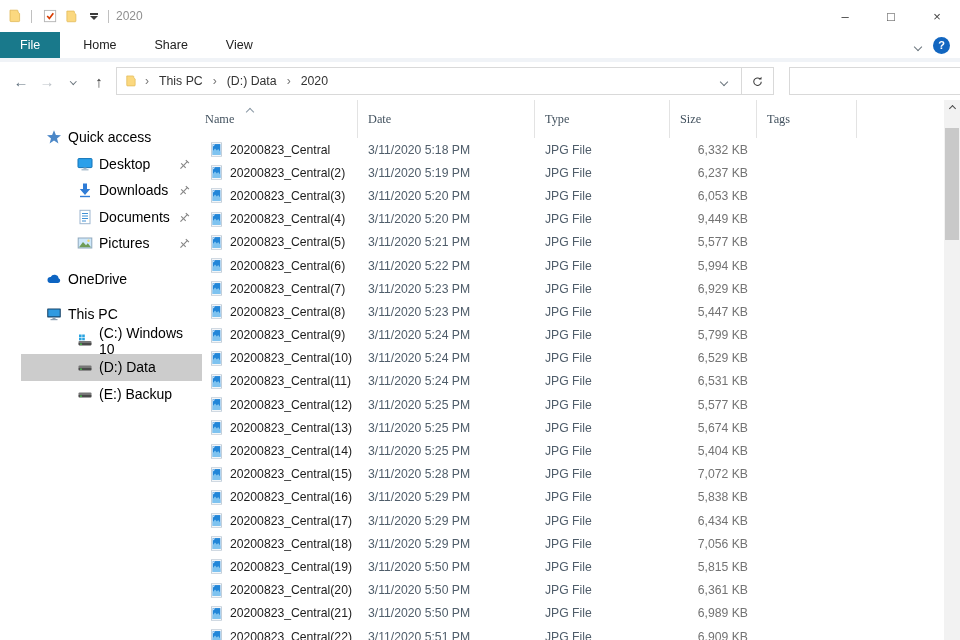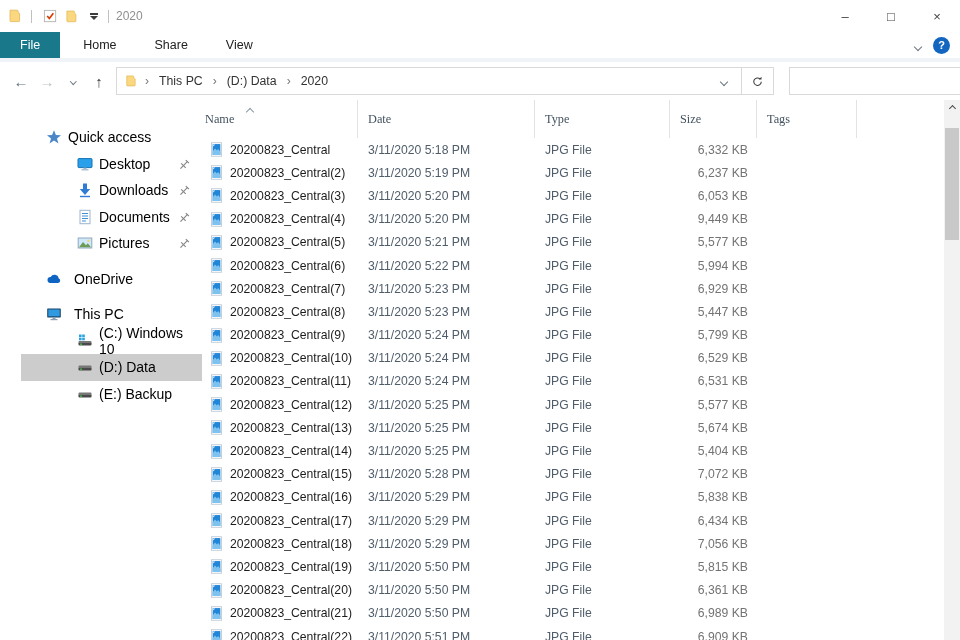--- a/index.html
+++ b/index.html
@@ -62,21 +62,21 @@
   .search-icon-wrap { width:28px; display:flex; align-items:center; justify-content:center; }
 
   
   .main { position:absolute; top:100px; left:0; right:0; bottom:0; background:#fff; }
 
   
   .sidebar { position:absolute; left:0; top:0; bottom:0; width:186px; padding-top:24px; }
   .side-item { position:relative; height:26.5px; display:flex; align-items:center;
     width:181px; padding-left:25px; font-size:14px; color:#000000;margin-left:21px; }
   .side-item.lvl1 { padding-left:56px; }
-  .side-item.gap { margin-top:9px;gap:6px; }
+  .side-item.gap { margin-top:9px; }
   .side-item.selected { background:#cccccc; }
   .side-item .sicon { width:16px; height:16px; margin-right:6px; display:inline-flex; flex:none; }
   .side-item .pin { position:absolute; right:12px; top:7px; width:12px; height:12px; }
 
   
   .filelist { position:absolute; left:195px; right:16px; top:0; bottom:0; overflow:hidden; }
   .lheader { display:grid; grid-template-columns:163px 177px 135px 87px 100px 1fr;
     height:38px; font-size:12.3px; color:#43525f; position:relative;font-family:Liberation Serif, serif; }
   .lheader .hcell { display:flex; align-items:center; padding-left:10px; border-right:1px solid #e3e3e3; }
   .lheader .hcell:last-child { border-right:none; }

